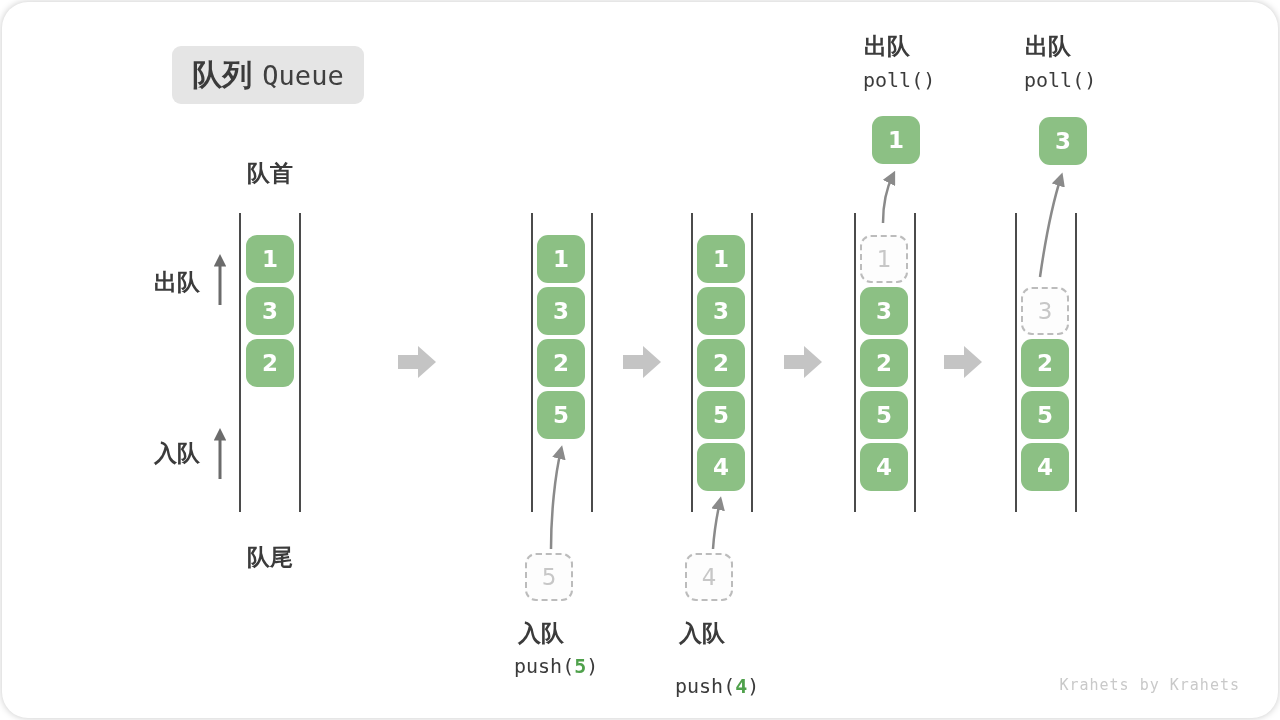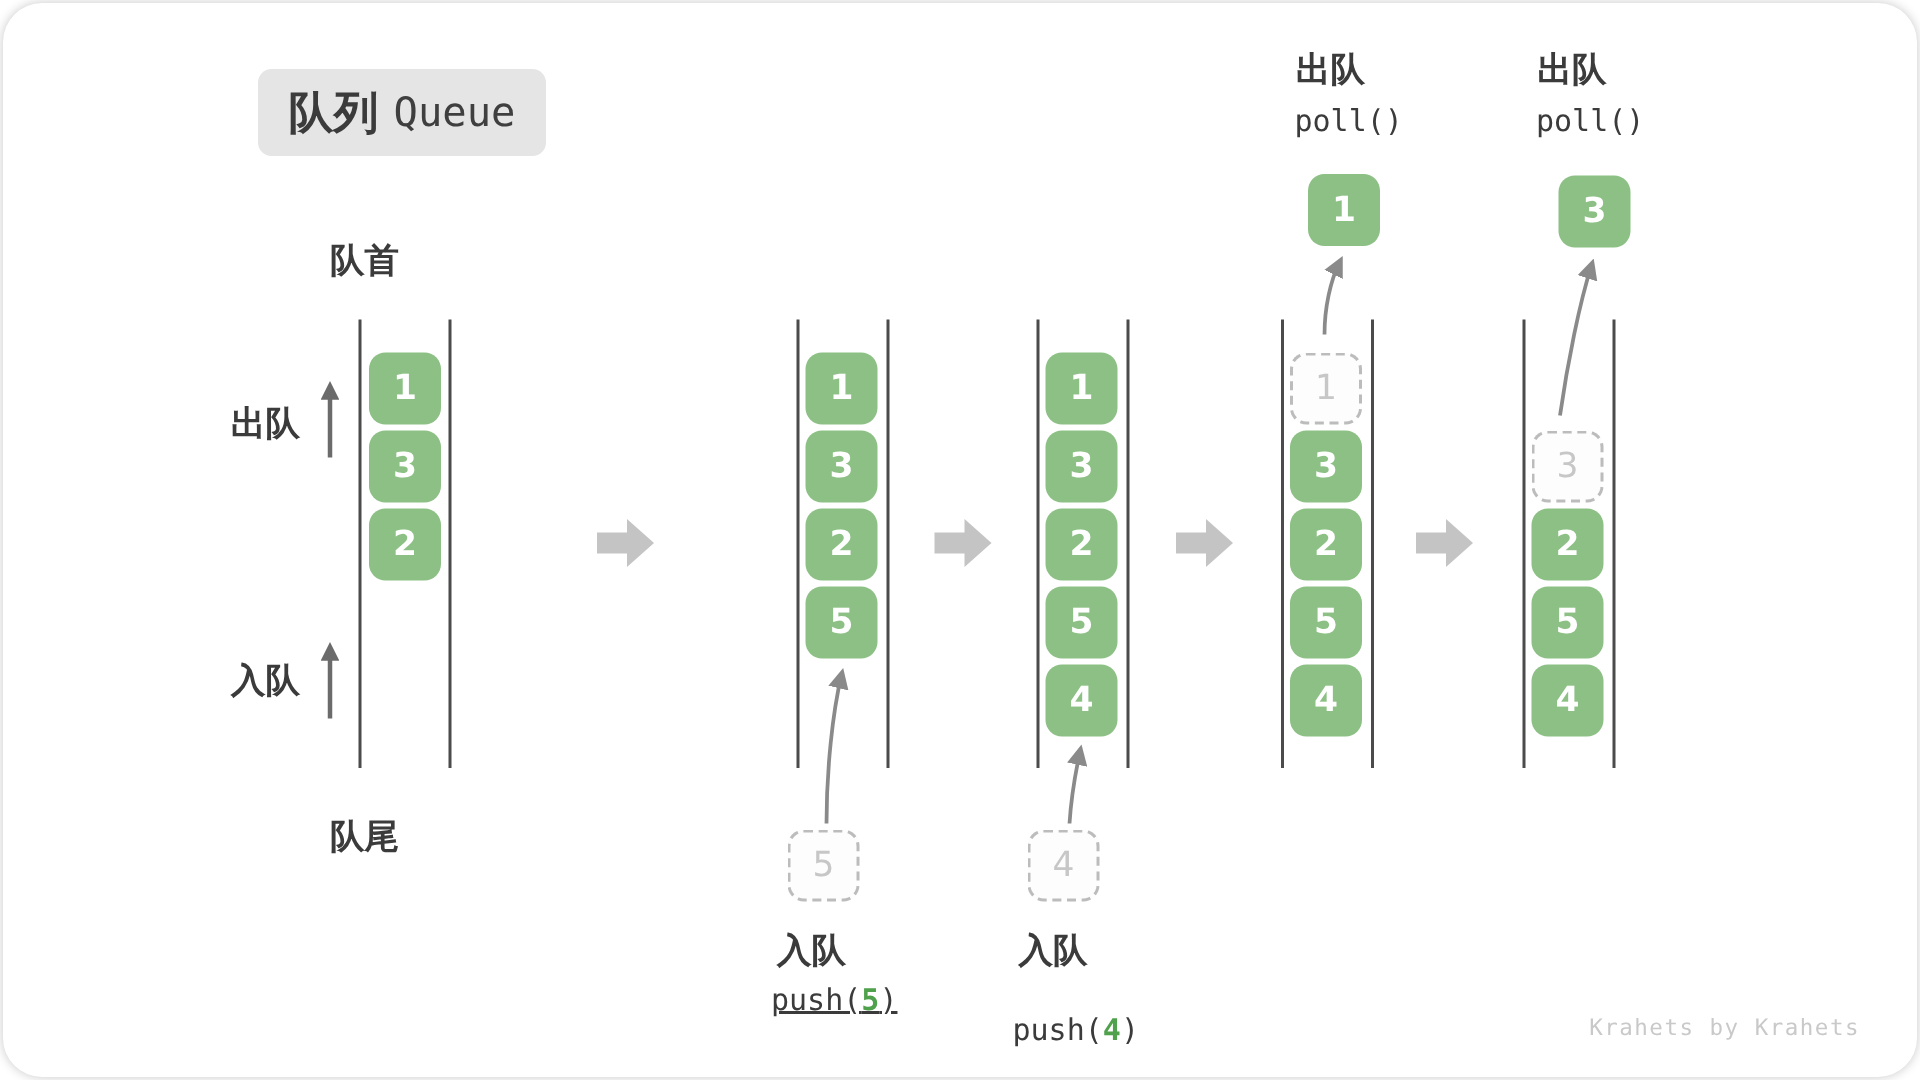--- a/index.html
+++ b/index.html
@@ -11,21 +11,21 @@
 
   
   .title-box { position:absolute; left:170px; top:44px; width:192px; height:58px;
                background:#e5e5e5; border-radius:9px; display:flex; align-items:center;
                justify-content:center; gap:10px; }
   .title-zh { font-size:30px; font-weight:bold; color:#3b3b3b; }
   .title-en { font-size:27px; color:#3f3f3f; font-family:"DejaVu Sans Mono","Liberation Mono",monospace; }
 
   
   .zh-label { position:absolute; font-size:23px; font-weight:bold; color:#3b3b3b; }
-  .centered { text-align:left; width:100px; }
+  .centered { text-align:center; width:100px; }
 
   
   .vline { position:absolute; top:211px; width:1.5px; height:299px; background:#4b4b4b; }
 
   
   .blk { position:absolute; width:48px; height:48px; border-radius:11px; background:#8cc084;
          color:#ffffff; font-size:23px; font-weight:bold; display:flex; align-items:center;
          justify-content:center; font-family:"DejaVu Sans",sans-serif; }
   .ghost { position:absolute; width:48px; height:48px; border-radius:11px;
            border:2px dashed #bcbcbc; background:#fdfdfd; color:#c7c7c7; font-size:23px;
@@ -71,21 +71,21 @@
   <div class="blk" style="left:244px; top:233px;">1</div>
   <div class="blk" style="left:244px; top:285px;">3</div>
   <div class="blk" style="left:244px; top:337px;">2</div>
 
   <div class="blk" style="left:535px; top:233px;">1</div>
   <div class="blk" style="left:535px; top:285px;">3</div>
   <div class="blk" style="left:535px; top:337px;">2</div>
   <div class="blk" style="left:535px; top:389px;">5</div>
   <div class="ghost" style="left:523px; top:551px;">5</div>
   <div class="zh-label" style="left:516px; top:616px;">入队</div>
-  <div class="op-code" style="left:512px; top:652px;text-decoration:underline;"><span>push(</span><span class="arg">5</span><span>)</span></div>
+  <div class="op-code" style="left:512px; top:652px;"><span>push(</span><span class="arg">5</span><span>)</span></div>
 
   <div class="blk" style="left:695px; top:233px;">1</div>
   <div class="blk" style="left:695px; top:285px;">3</div>
   <div class="blk" style="left:695px; top:337px;">2</div>
   <div class="blk" style="left:695px; top:389px;">5</div>
   <div class="blk" style="left:695px; top:441px;">4</div>
   <div class="ghost" style="left:683px; top:551px;">4</div>
   <div class="zh-label" style="left:677px; top:616px;">入队</div>
   <div class="op-code" style="left:673px; top:652px;margin-top:20px;"><span>push(</span><span class="arg">4</span><span>)</span></div>
 

